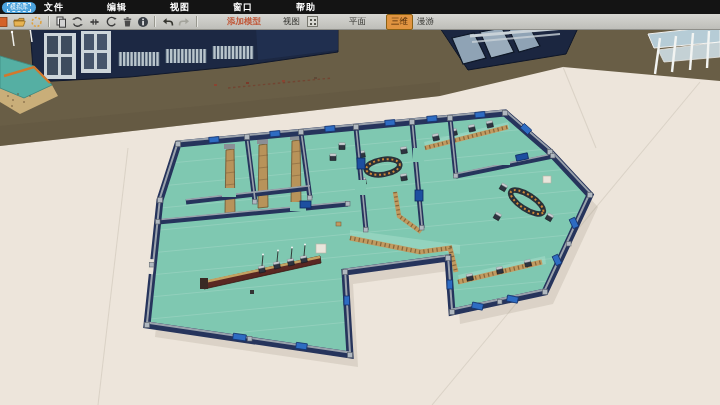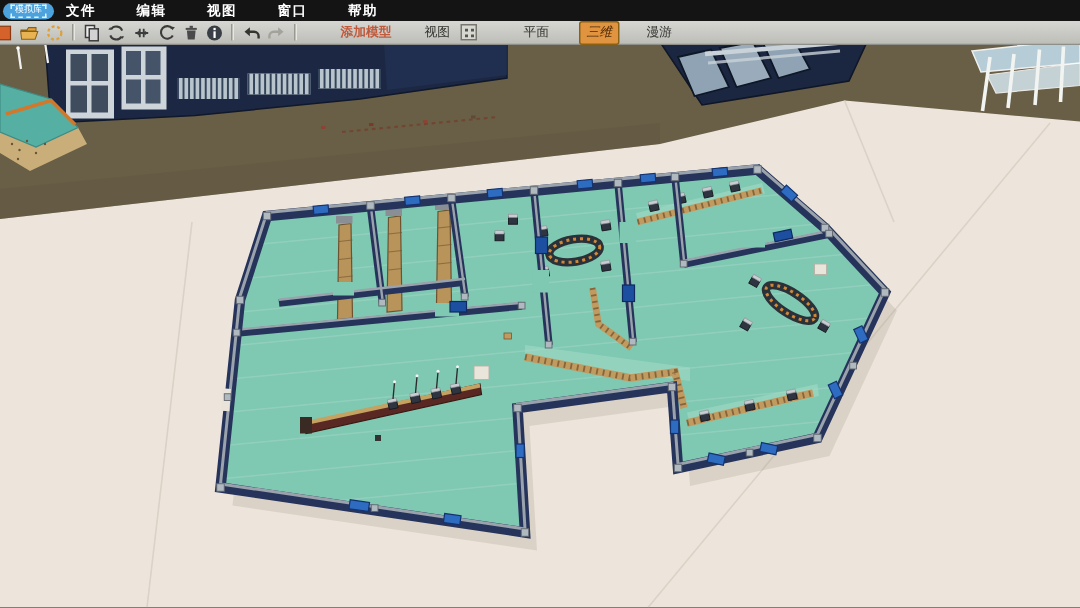--- a/index.html
+++ b/index.html
@@ -5,35 +5,35 @@
   html,body{margin:0;padding:0;background:#222;}
   .app{position:relative;width:720px;height:405px;overflow:hidden;
        font-family:"Liberation Sans",sans-serif;background:#EDE5DB;}
   
   .menubar{position:absolute;left:0;top:0;width:720px;height:14px;background:#141414;
            display:flex;align-items:center;}
   .home-tab{margin-left:2px;height:11px;padding:0 5px;background:#4BA2DD;border-radius:7px;
             display:flex;align-items:center;justify-content:center;cursor:pointer;}
   .home-tab span{font-size:6px;color:#fff;border:1px dashed rgba(255,255,255,.85);
                  padding:0 2px;line-height:7px;white-space:nowrap;}
-  .menu-items{display:flex;margin-left:8px;gap:27px;}
+  .menu-items{display:flex;margin-left:8px;gap:43px;}
   .menu-item{color:#fff;font-size:9px;font-weight:bold;letter-spacing:1px;cursor:pointer;
              white-space:nowrap;}
   
   .toolbar{position:absolute;left:0;top:14px;width:720px;height:16px;
            background:linear-gradient(#D6D6D2,#BEBEB9);border-bottom:1px solid #8f8f8a;
            display:flex;align-items:center;box-sizing:border-box;}
   .tbtn{height:14px;display:flex;align-items:center;justify-content:center;
         padding:0 2px;cursor:pointer;}
   .ic{display:block;}
   .sep{width:1px;height:11px;background:#98988f;border-right:1px solid #e6e6e2;margin:0 3px;}
   .tlabel{font-size:8.5px;color:#33332f;padding:0 4px;cursor:pointer;white-space:nowrap;}
   .tlabel.accent{color:#C05A3C;font-weight:bold;}
   .tlabel.active{background:#E09440;border:1px solid #8a6014;border-radius:2px;
-                 color:#4a2806;padding:1px 4px;font-style:italic;}
+                 color:#4a2806;padding:1px 4px;}
   .mini-box{width:9px;height:9px;border:1px solid #77776f;background:#d8d8d2;
             margin:0 3px;display:flex;align-items:center;justify-content:center;cursor:pointer;}
   
   .viewport{position:absolute;left:0;top:30px;width:720px;height:375px;cursor:grab;}
 </style>
 </head>
 <body>
 
 <div class="app">
 
@@ -130,21 +130,21 @@
     <div class="mini-box">
       <svg class="ic" width="6" height="6" viewBox="0 0 6 6">
           <rect x="0" y="0" width="2" height="2" fill="#55554f"></rect>
           <rect x="4" y="0" width="2" height="2" fill="#55554f"></rect>
           <rect x="0" y="4" width="2" height="2" fill="#55554f"></rect>
           <rect x="4" y="4" width="2" height="2" fill="#55554f"></rect>
         </svg>
     </div>
     <span class="tlabel" style="margin-left:24px;">平面</span>
     <span class="tlabel active" style="margin-left:16px;">三维</span>
-    <span class="tlabel" style="margin-left:14px;">漫游</span>
+    <span class="tlabel" style="">漫游</span>
   </div>
 
   <svg class="viewport" width="720" height="375" viewBox="0 0 720 375">
     <defs>
       <clipPath id="floorClip">
         <polygon points="178,114 505,83 550,122 590,165 545,262 452,282 448,228 345,242 350,325 147,295 160,170"></polygon>
       </clipPath>
       <g id="m">
         <rect x="-3" y="-2.5" width="6" height="5" fill="#2E3440" stroke="#171B20" stroke-width="0.6"></rect>
         <rect x="-3" y="-4.2" width="6" height="2.2" fill="#C9CDD1" stroke="#8a8f96" stroke-width="0.4"></rect>

